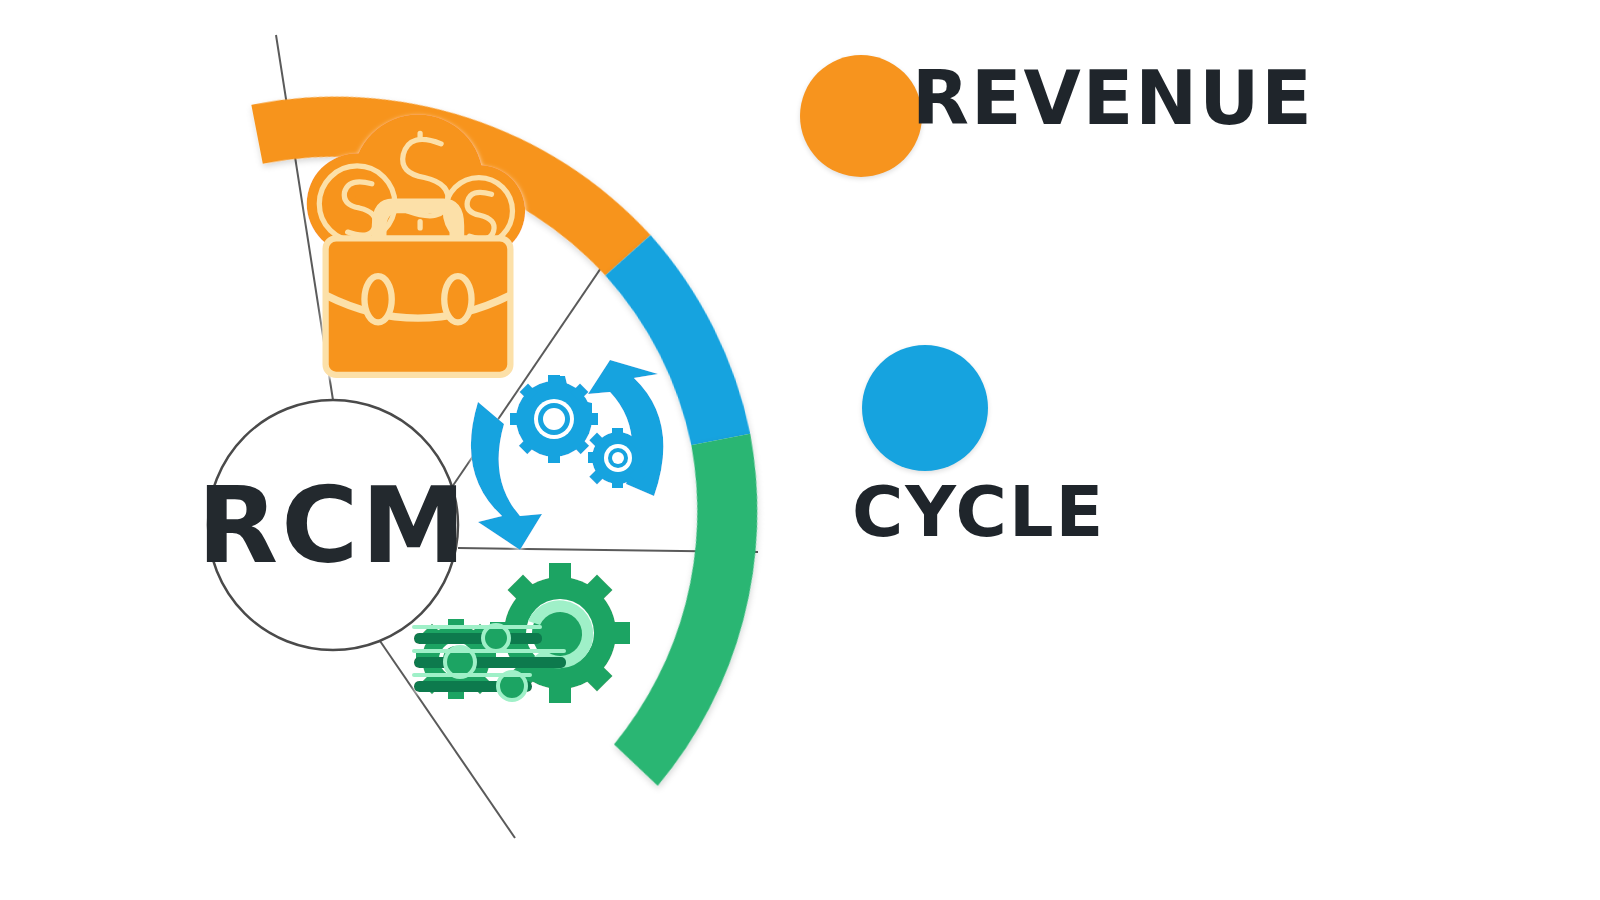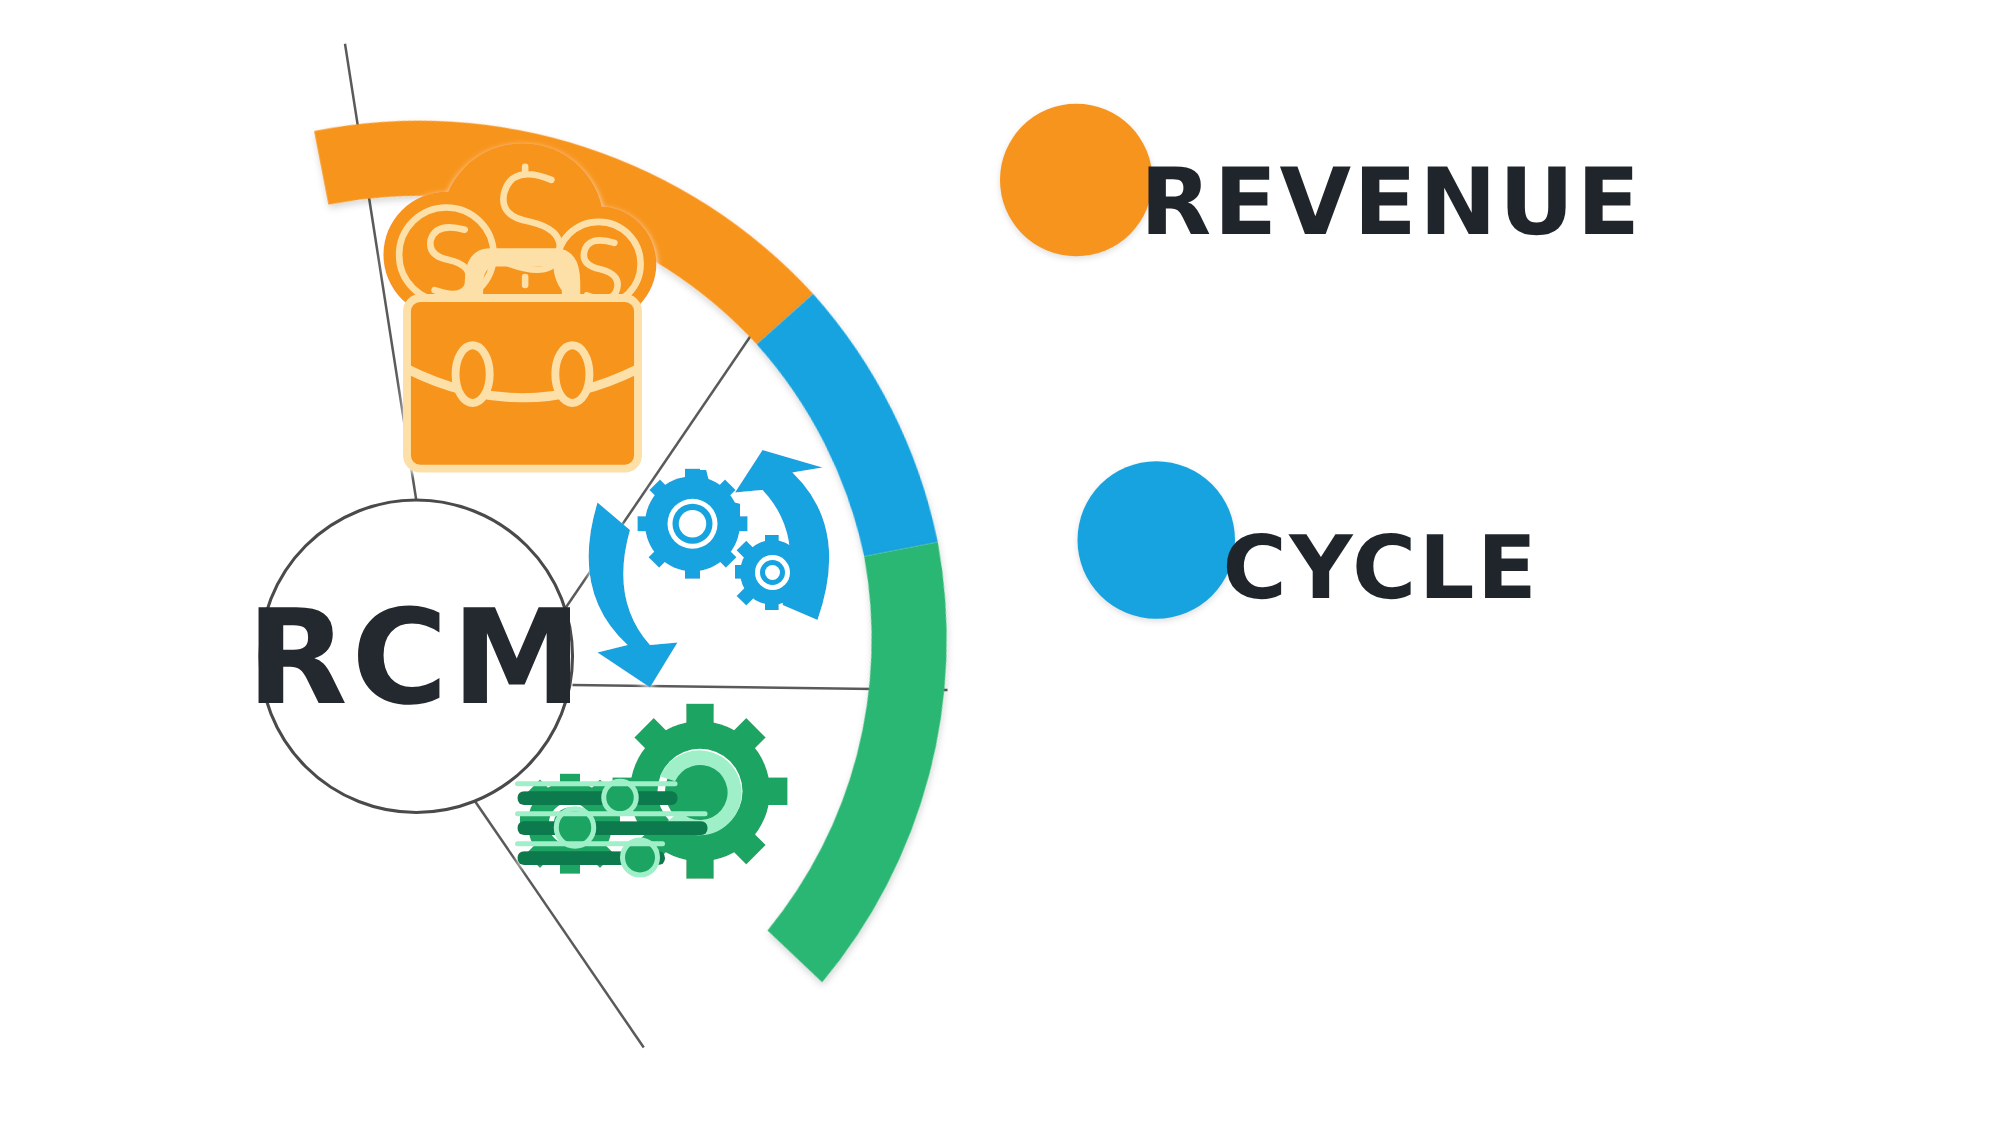--- a/index.html
+++ b/index.html
@@ -36,21 +36,21 @@
   #legend {
     position: absolute;
     left: 780px;
     top: 0;
     width: 820px;
     height: 900px;
   }
   .legend-row {
     position: absolute;
     display: flex;
-    align-items: flex-end;
+    align-items: flex-start;
     height: 150px;
   }
   .legend-dot {
     flex: 0 0 auto;
     border-radius: 50%;
     box-shadow: 0 2px 5px rgba(0,0,0,0.13);
   }
   .legend-text {
     font-family: "DejaVu Sans", "Liberation Sans", sans-serif;
     font-weight: bold;
@@ -211,21 +211,21 @@
     <text class="hub-label" x="333" y="562" text-anchor="middle">RCM</text>
   </svg>
 
   <div id="legend">
 
     <div class="legend-row" style="top:55px; left:20px;">
       <span class="legend-dot" style="width:122px; height:122px; background:#F7941E;"></span>
       <span class="legend-text" style="font-size:74px;">REVENUE</span>
     </div>
 
-    <div class="legend-row" style="top:345px; left:82px;">
+    <div class="legend-row" style="top:345px; left:82px;flex-direction:column;">
       <span class="legend-dot" style="width:126px; height:126px; background:#16A3DF;"></span>
       <span class="legend-text" style="font-size:70px;">CYCLE</span>
     </div>
 
 
   </div>
 
 </div>
 
 </body></html>

